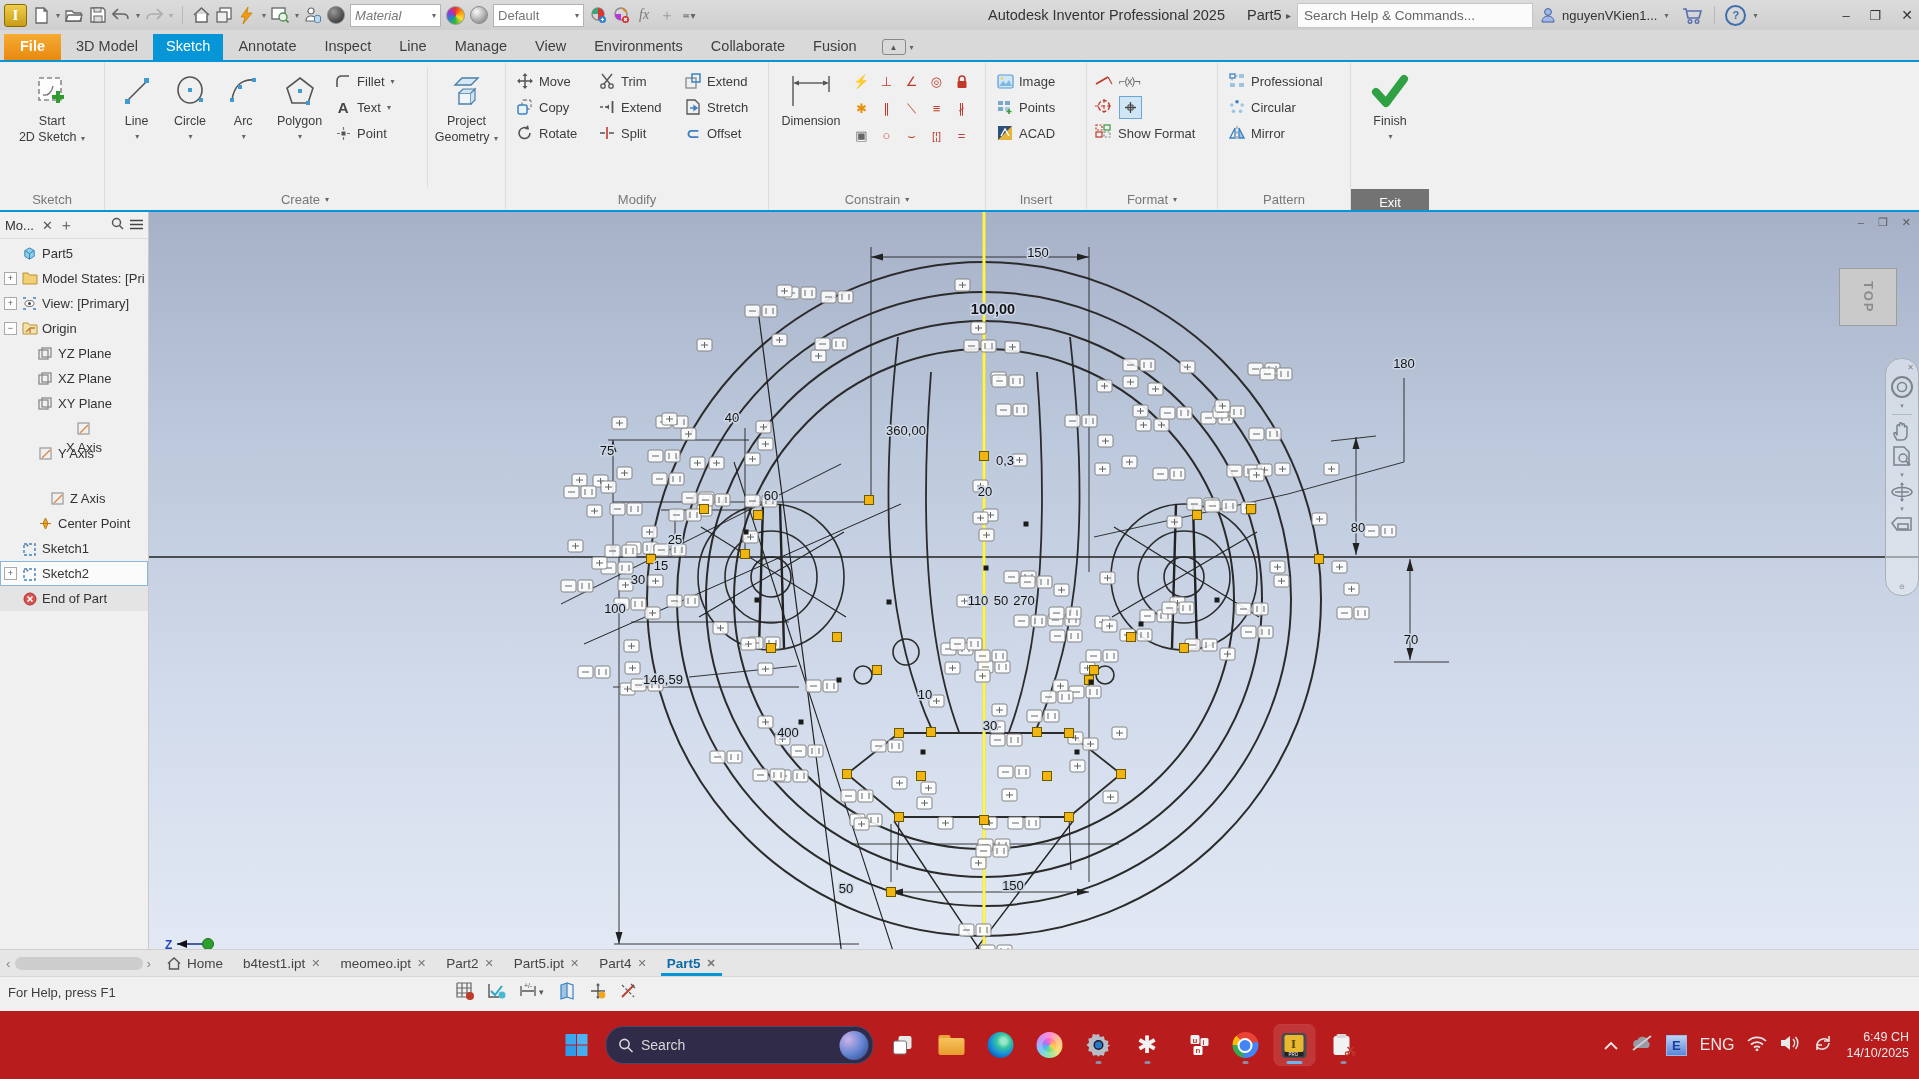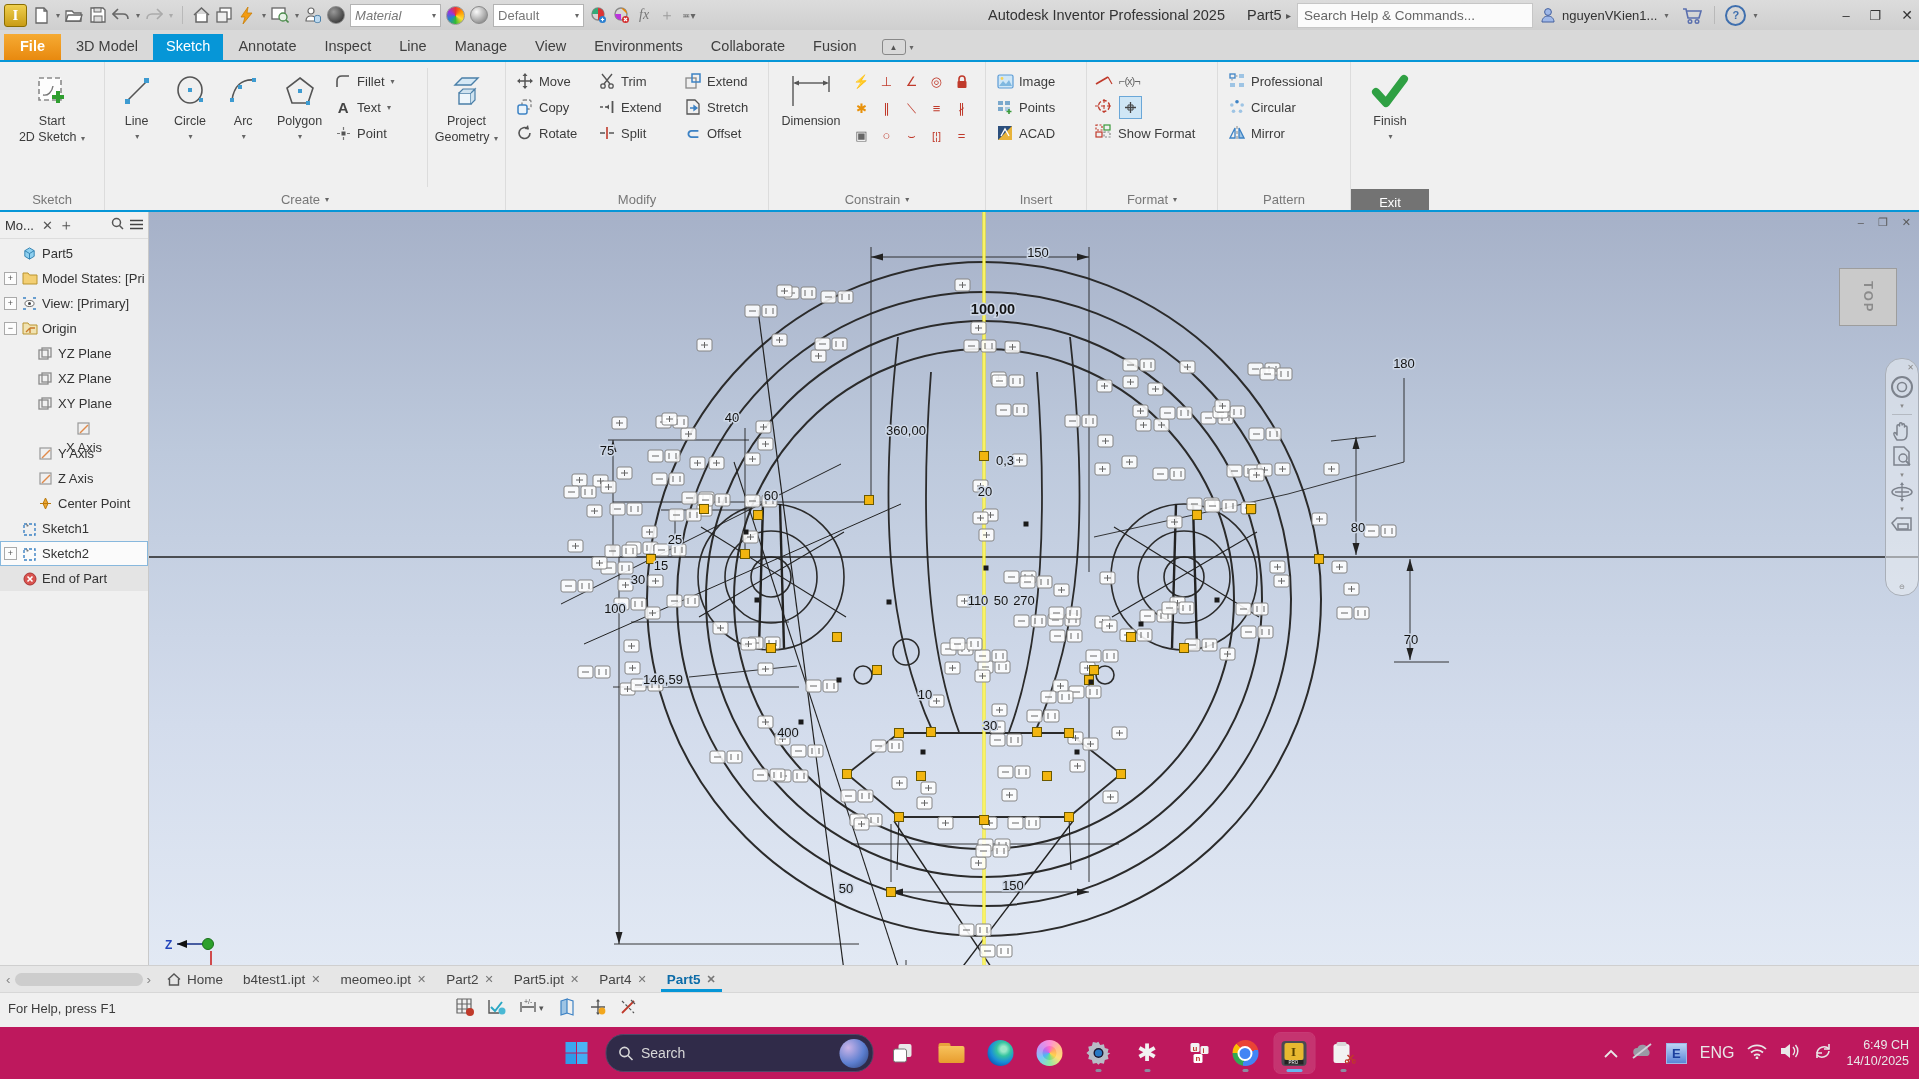--- a/index.html
+++ b/index.html
@@ -99,21 +99,21 @@
   .dtab.active{color:#0d6ca8;font-weight:bold;}
   .dtab.active::after{content:"";position:absolute;left:4px;right:4px;bottom:0;height:3px;background:#0696d7;}
   
   .statusbar{height:34px;background:#f0f0f0;border-top:1px solid #d7d7d7;position:relative;
     font-size:13px;color:#3c3c3c;flex:0 0 auto;}
   .sb-help{position:absolute;left:8px;top:8px;}
   .sb-icons{position:absolute;left:455px;top:4px;display:flex;align-items:center;gap:12px;}
   .sb-right{position:absolute;right:0;top:0;height:100%;display:flex;align-items:center;}
   .sb-field{padding:0 12px;height:22px;display:flex;align-items:center;border-left:1px solid #cfcfcf;}
   
-  .taskbar{height:52px;background:#be185d;display:flex;align-items:center;position:relative;flex:0 0 auto;}
+  .taskbar{height:68px;background:#b91c1c;display:flex;align-items:center;position:relative;flex:0 0 auto;}
   .tb-center{position:absolute;left:50%;transform:translateX(-50%);display:flex;align-items:center;gap:9px;}
   .tico{width:40px;height:40px;border-radius:6px;display:flex;align-items:center;justify-content:center;position:relative;}
   .tico .rundot{position:absolute;bottom:1px;left:50%;transform:translateX(-50%);width:6px;height:3px;border-radius:2px;background:#8e8aa0;}
   .tico.activeapp{background:rgba(255,255,255,.12);outline:1px solid rgba(255,255,255,.15);}
   .tico.activeapp .rundot{width:16px;background:#66b6f0;}
   .tsearch{width:250px;height:36px;border-radius:18px;background:#302b49;border:1px solid #4d4868;
     display:flex;align-items:center;gap:8px;padding:0 4px 0 12px;color:#d8d8d8;font-size:14px;}
   .tsearch .thumb{margin-left:auto;width:29px;height:29px;border-radius:50%;
     background:radial-gradient(circle at 30% 30%,#cbb4e8,#5d7fd0 55%,#2b3f77);}
   .tray{position:absolute;right:10px;top:0;height:100%;display:flex;align-items:center;gap:13px;color:#e8e8e8;}
@@ -792,21 +792,21 @@
           <div class="trow" style="padding-left: 20px;">
             <span class="noexp"></span>
             <span class="ticon">
               <svg width="14" height="13" viewBox="0 0 14 13">
                 <rect x="1" y="1" width="11" height="11" fill="none" stroke="#999" stroke-width="1.2"></rect>
                 <path d="M3 11L11 3" stroke="#e08a4a" stroke-width="1.5"></path>
               </svg>
             </span>
             <span>Y Axis</span>
           </div>
-          <div class="trow" style="padding-left: 20px;">
+          <div class="trow" style="padding-left: 32px; margin-top: 20px;">
             <span class="noexp"></span>
             <span class="ticon">
               <svg width="14" height="13" viewBox="0 0 14 13">
                 <rect x="1" y="1" width="11" height="11" fill="none" stroke="#999" stroke-width="1.2"></rect>
                 <path d="M3 11L11 3" stroke="#e08a4a" stroke-width="1.5"></path>
               </svg>
             </span>
             <span>Z Axis</span>
           </div>
           <div class="trow" style="padding-left: 20px;">

